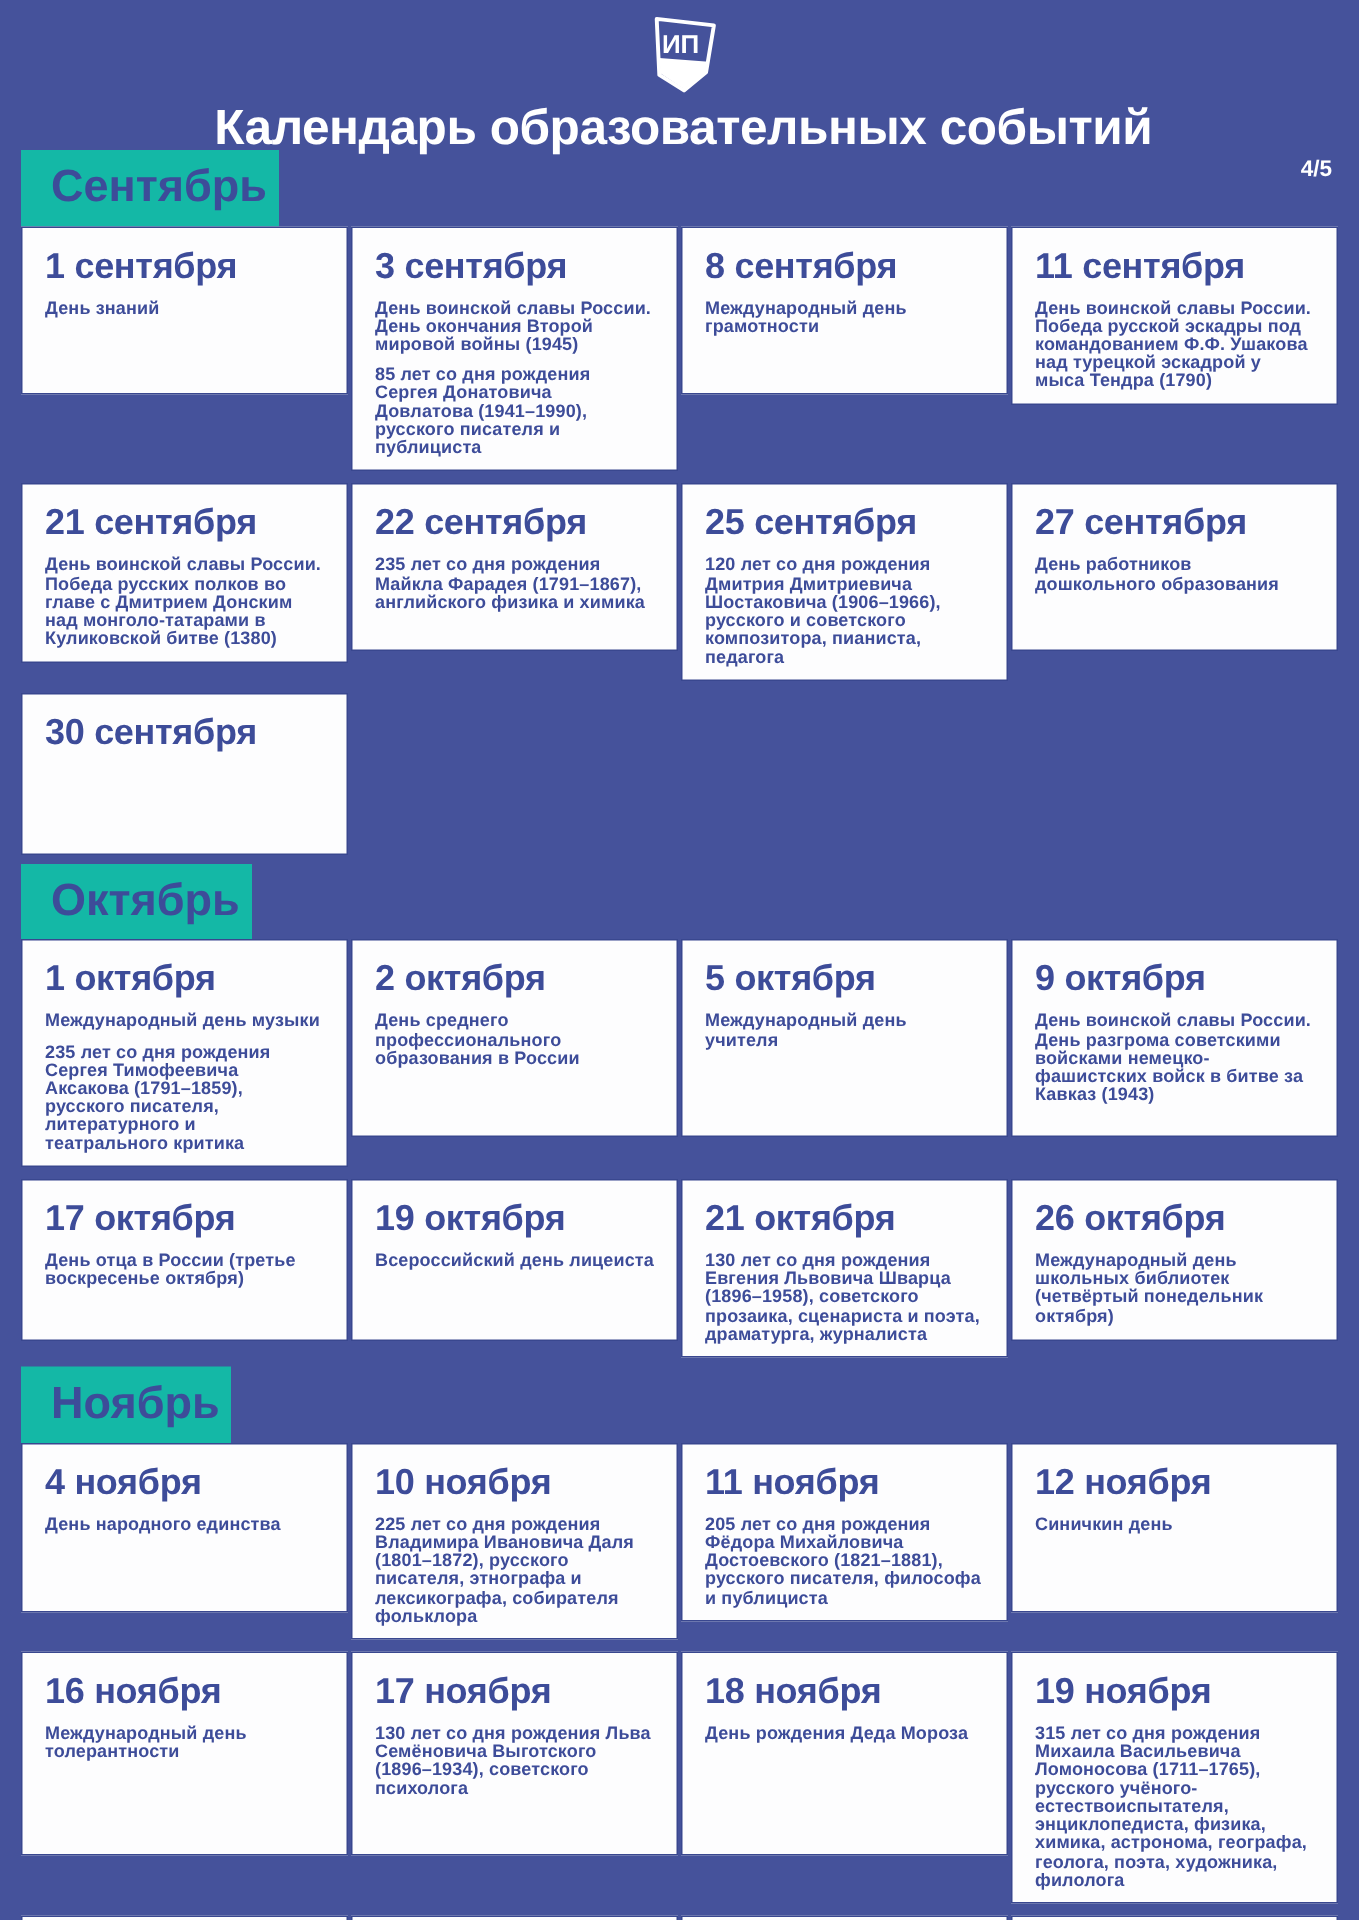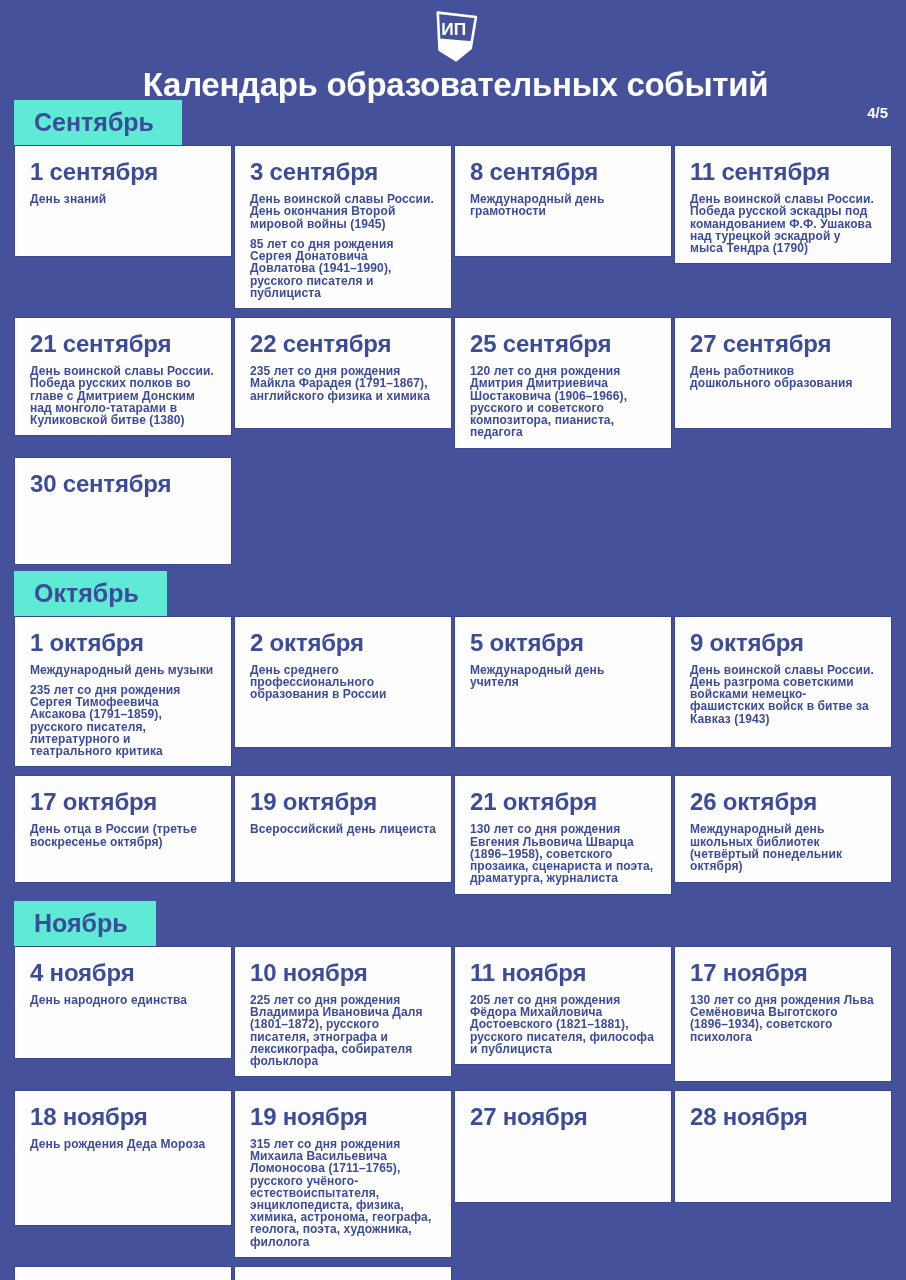--- a/index.html
+++ b/index.html
@@ -37,25 +37,25 @@
     margin-left:auto;
     color:#FFFFFF;
     font-size:15px;
     font-weight:bold;
     text-align:center;
   }
   .month{margin-top:6px;}
   .month:first-of-type{margin-top:12px;}
   .month-title{
     display:inline-block;
-    background:#5eead4;
+    background:#14b8a6;
     color:var(--ink);
-    font-size:25px;
-    font-weight:bold;
-    padding:9px 28px 10px 20px;
+    font-size:30px;
+    font-weight:bold;
+    padding:9px 8px 10px 20px;
     line-height:1.05;
   }
   .grid{
     display:grid;
     grid-template-columns:repeat(4,1fr);
     gap:8px 2px;
     align-items:start;
   }
   .card{
     background:var(--card-bg);
@@ -181,20 +181,28 @@
             <p class="desc">День народного единства</p>
           </div>
           <div class="card r0">
             <div class="date">10 ноября</div>
             <p class="desc">225 лет со дня рождения Владимира Ивановича Даля (1801–1872), русского писателя, этнографа и лексикографа, собирателя фольклора</p>
           </div>
           <div class="card r0">
             <div class="date">11 ноября</div>
             <p class="desc">205 лет со дня рождения Фёдора Михайловича Достоевского (1821–1881), русского писателя, философа и публициста</p>
           </div>
+          <div class="card r0">
+            <div class="date">12 ноября</div>
+            <p class="desc">Синичкин день</p>
+          </div>
+          <div class="card r1">
+            <div class="date">16 ноября</div>
+            <p class="desc">Международный день толерантности</p>
+          </div>
           <div class="card r1">
             <div class="date">17 ноября</div>
             <p class="desc">130 лет со дня рождения Льва Семёновича Выготского (1896–1934), советского психолога</p>
           </div>
           <div class="card r1">
             <div class="date">18 ноября</div>
             <p class="desc">День рождения Деда Мороза</p>
           </div>
           <div class="card r1">
             <div class="date">19 ноября</div>

